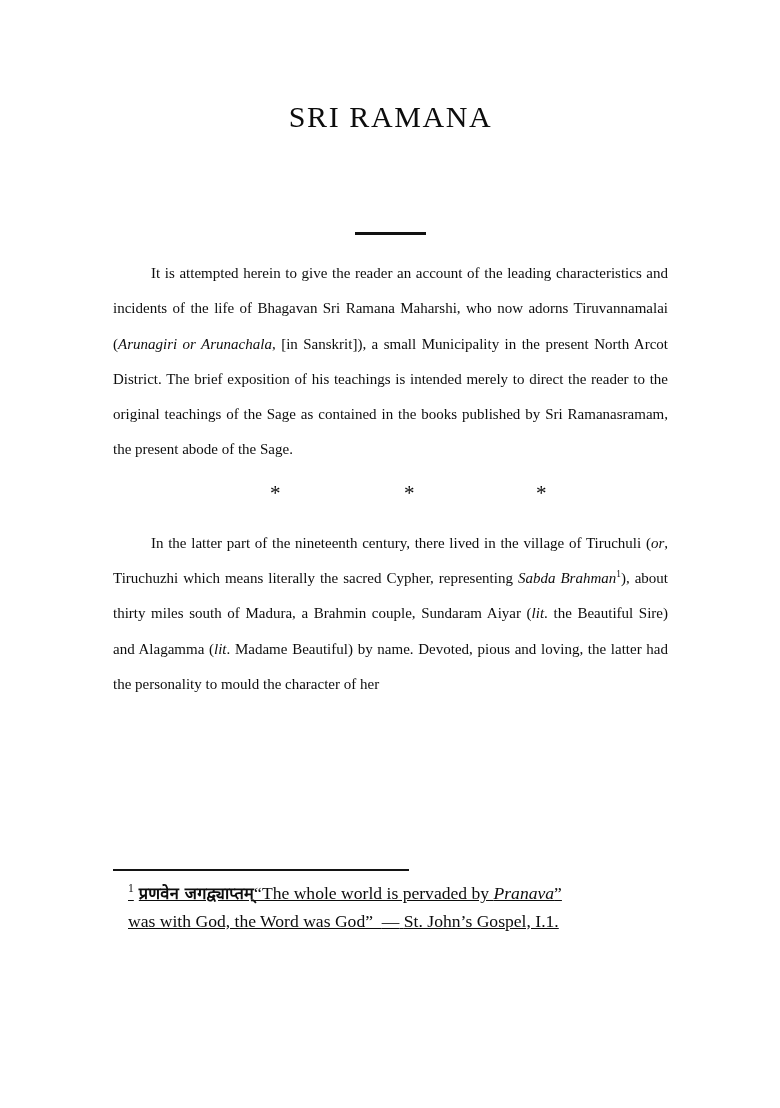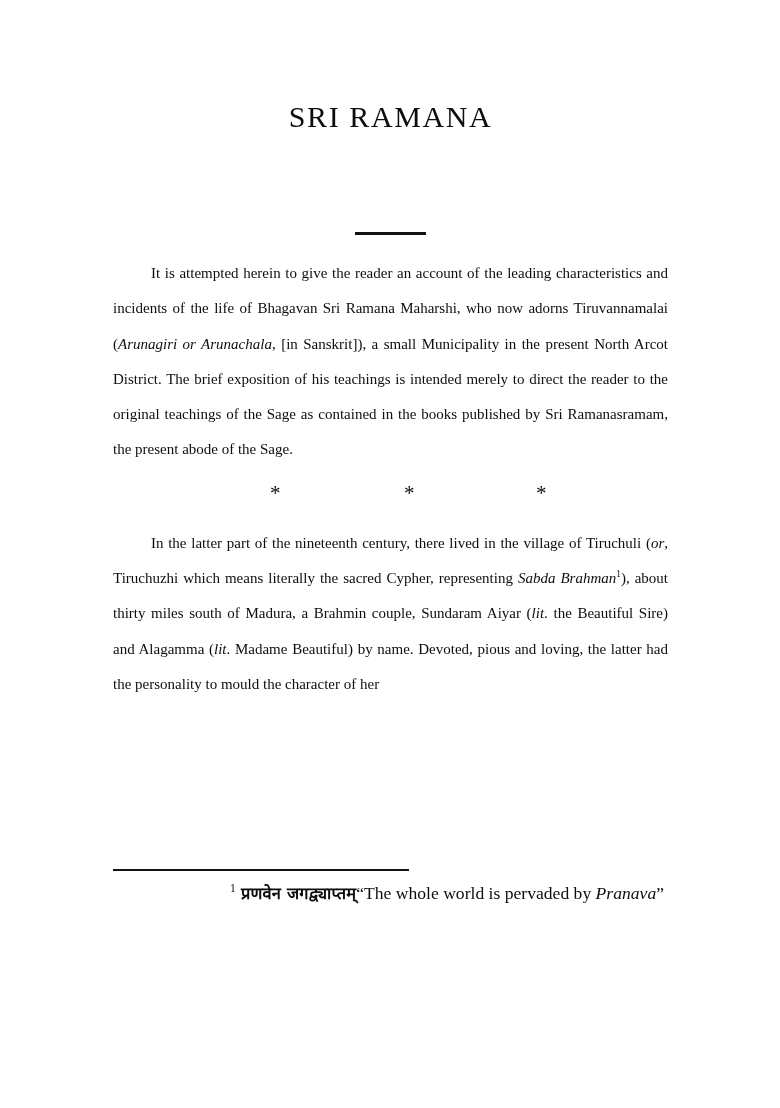--- a/index.html
+++ b/index.html
@@ -105,26 +105,27 @@
   .footnote-rule {
     position: absolute;
     left: 113px;
     top: 869px;
     width: 296px;
     height: 2px;
     background: #141414;
   }
   .footnote {
     position: absolute;
-    left: 106px;
+    left: 128px;
     top: 880px;
     width: 558px;
     font-size: 17.6px;
     line-height: 27.5px;
-    text-align: right;
+    text-align: left;
+    text-decoration: underline;
   }
   .footnote .fn-num {
     font-size: 0.66em;
     vertical-align: super;
     line-height: 0;
     margin-right: 5px;
   }
   .footnote .deva {
     font-family: "DejaVu Sans", sans-serif;
     font-size: 0.93em;
@@ -157,15 +158,16 @@
     </div>
 
     <p class="para"><span>In the latter part of the nineteenth century, there lived in the village of Tiruchuli (</span><i>or</i><span>, Tiruchuzhi which means literally the sacred Cypher, representing </span><i>Sabda Brahman</i><sup class="fnref">1</sup><span>), about thirty miles south of Madura, a Brahmin couple, Sundaram Aiyar (</span><i>lit</i><span>. the Beautiful Sire) and Alagamma (</span><i>lit</i><span>. Madame Beautiful) by name. Devoted, pious and loving, the latter had the personality to mould the character of her</span></p>
 
   </div>
 
   <div class="footnote-rule"></div>
 
   <div class="footnote">
     <span class="fn-line"><span class="fn-num">1</span><span class="deva">प्रणवेन जगद्व्याप्तम्</span><span>“The whole world is pervaded by </span><i>Pranava</i><span>”</span></span>
+    <span class="fn-line"><span>was with God, the Word was God”&nbsp; </span><span class="fn-dash">—</span><span>&nbsp;</span><span>St. John’s Gospel, I.1.</span></span>
   </div>
 
 </div>
 
 </body></html>

